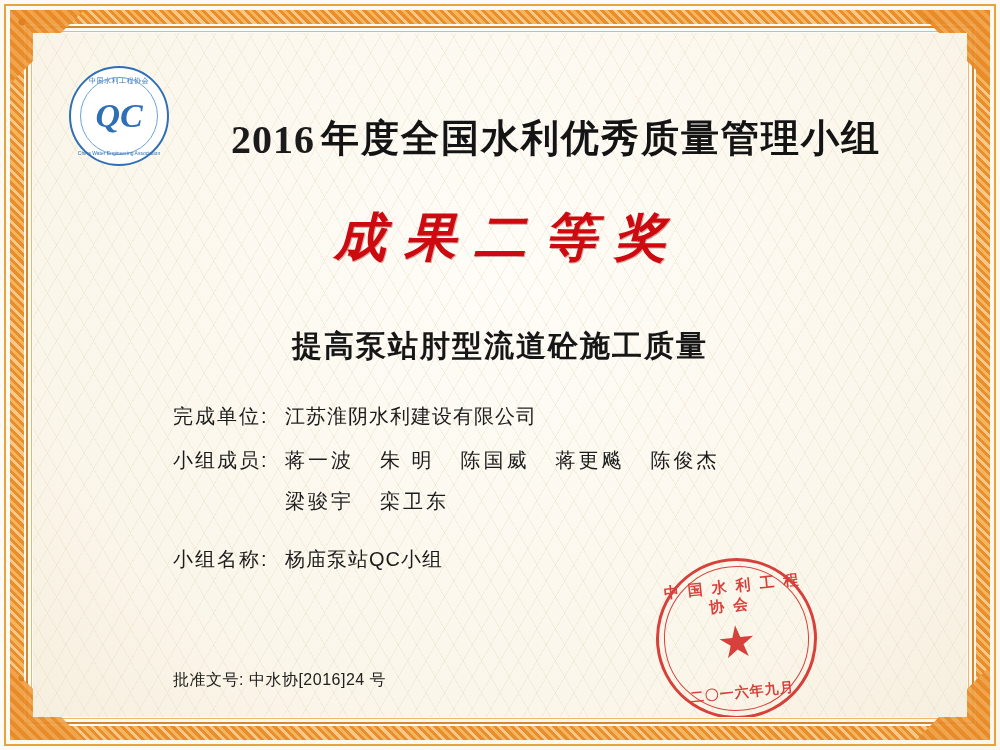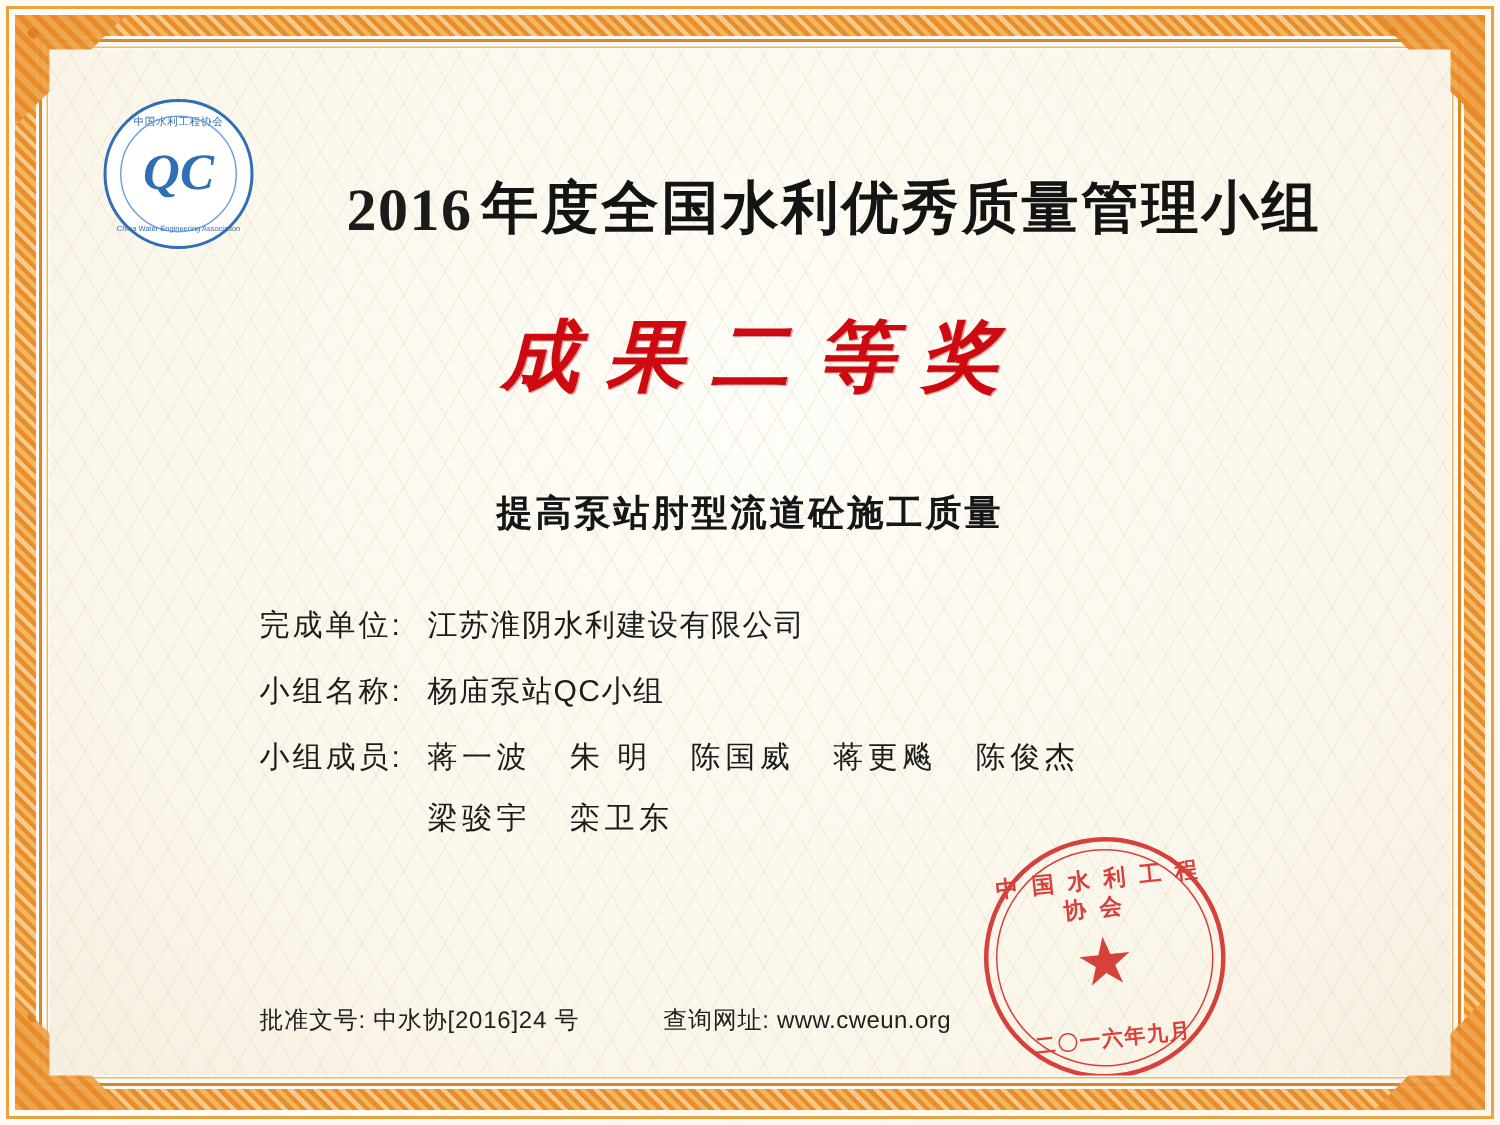--- a/index.html
+++ b/index.html
@@ -177,21 +177,21 @@
     text-shadow: 1px 1px 0 rgba(150,0,0,.35);
   }
 
   
   .project-title {
     position: absolute;
     top: 293px;
     left: 0;
     right: 0;
     text-align: center;
-    font-size: 24px;
+    font-size: 30px;
     font-weight: bold;
     color: #161616;
     letter-spacing: 2px;
   }
 
   
   .details {
     position: absolute;
     top: 370px;
     left: 140px;
@@ -322,52 +322,48 @@
 
       <div class="award">成果二等奖</div>
 
       <div class="project-title">提高泵站肘型流道砼施工质量</div>
 
       <div class="details">
 
         <div class="detail-row">
           <div class="detail-label">完成单位:</div>
           <div class="detail-value">江苏淮阴水利建设有限公司</div>
-        </div>
-
-        <div class="detail-row">
-          <div class="detail-label">小组名称:</div>
-          <div class="detail-value">杨庙泵站QC小组</div>
         </div>
 
         <div class="detail-row">
           <div class="detail-label">小组成员:</div>
           <div class="members">
             <div class="member">蒋一波</div>
             <div class="member">朱  明</div>
             <div class="member">陈国威</div>
             <div class="member">蒋更飚</div>
             <div class="member">陈俊杰</div>
             <div class="member">梁骏宇</div>
             <div class="member">栾卫东</div>
           </div>
         </div>
 
+        <div class="detail-row">
+          <div class="detail-label">小组名称:</div>
+          <div class="detail-value">杨庙泵站QC小组</div>
+        </div>
+
       </div>
 
       <div class="seal">
         <div class="seal-inner"></div>
         <div class="seal-top-text">中国水利工程协会</div>
         <div class="seal-star">★</div>
         <div class="seal-bottom-text">二〇一六年九月</div>
       </div>
 
       <div class="footer">
         <div>批准文号: 中水协[2016]24 号</div>
-        <div>
-          <span>查询网址:</span>
-          <span class="footer-url">www.cweun.org</span>
-        </div>
       </div>
 
     </div>
   </div>
 </div>
 
 </body></html>

